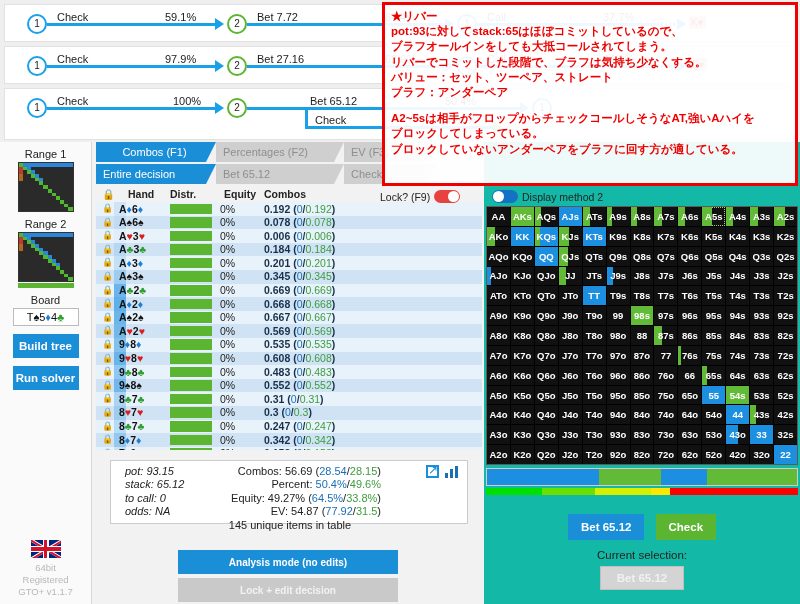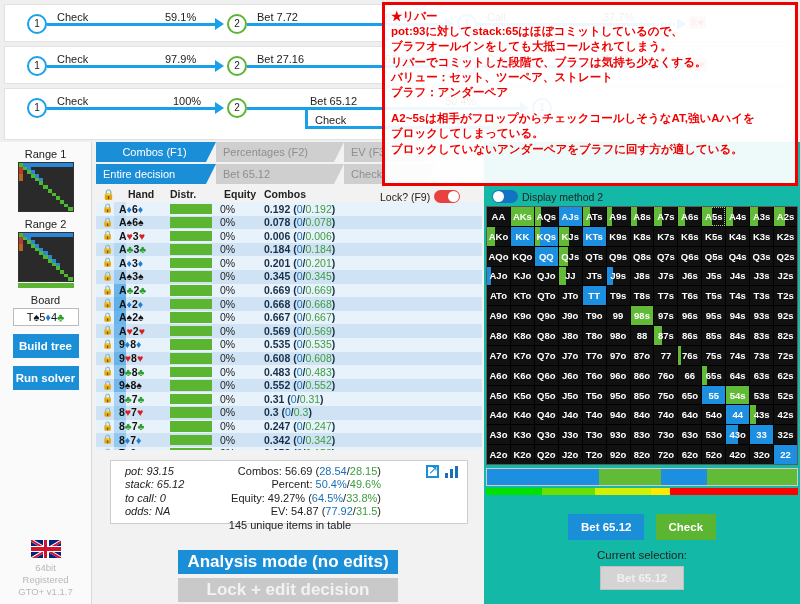--- a/index.html
+++ b/index.html
@@ -157,21 +157,21 @@
   #stats .grn   { color:#3f9c3f; }
   #popout { position:absolute; right:28px; top:4px; width:13px; height:13px; border:2px solid #1b8ed8; }
   #popout:after {
     content:"↗"; position:absolute; left:0px; top:-4px; color:#1b8ed8; font-size:12px;
   }
   #barchart-icon { position:absolute; right:8px; top:5px; width:14px; height:12px; }
   #barchart-icon i { position:absolute; bottom:0; width:3px; background:#1b6fb5; display:block; }
 
   .wide-btn {
     position:absolute; left:82px; width:220px; height:24px;
-    border:none; font-size:17px; font-weight:bold; cursor:pointer;
+    border:none; font-size:10px; font-weight:bold; cursor:pointer;
     font-family:"Liberation Sans", sans-serif;
   }
   #analysis-mode { top:408px; background:#1b8ed8; color:#fff; }
   #lock-edit { top:436px; background:#c9c9c9; color:#f2f2f2; }
 
   
   #right { position:absolute; left:484px; top:142px; width:316px; height:462px; background:#14b8a6; }
 
   #lockline { position:absolute; left:-104px; top:48px; font-size:10.5px; white-space:nowrap; }
   .toggle {

